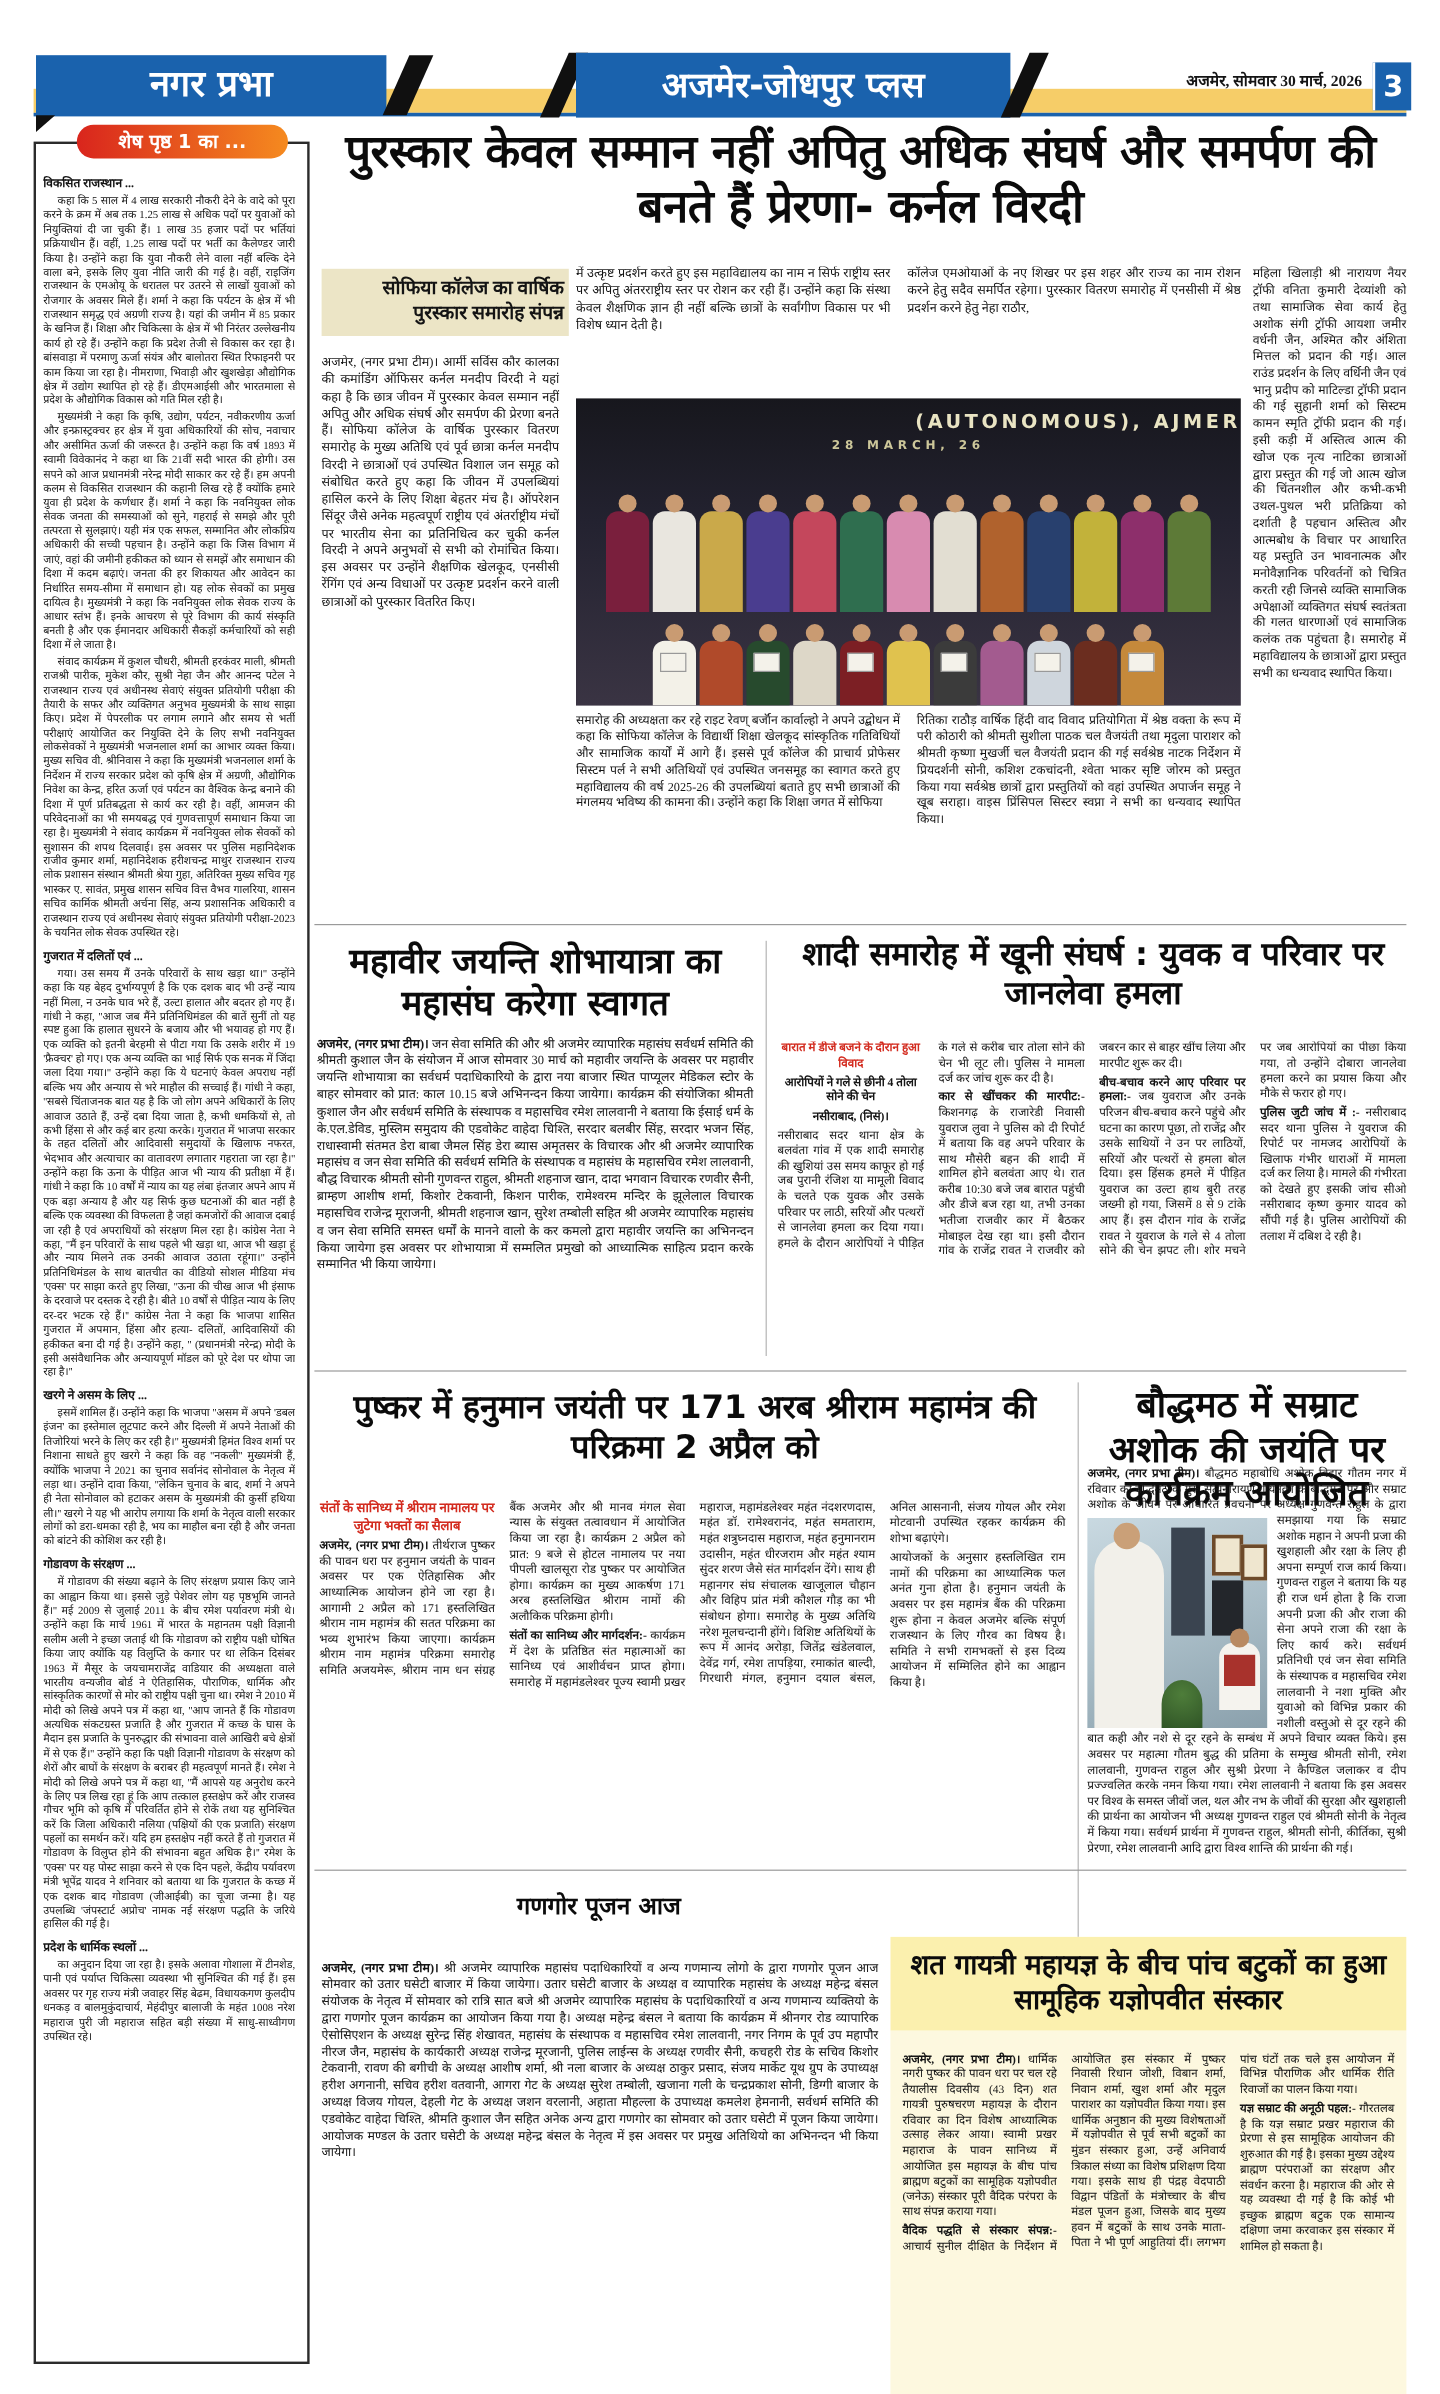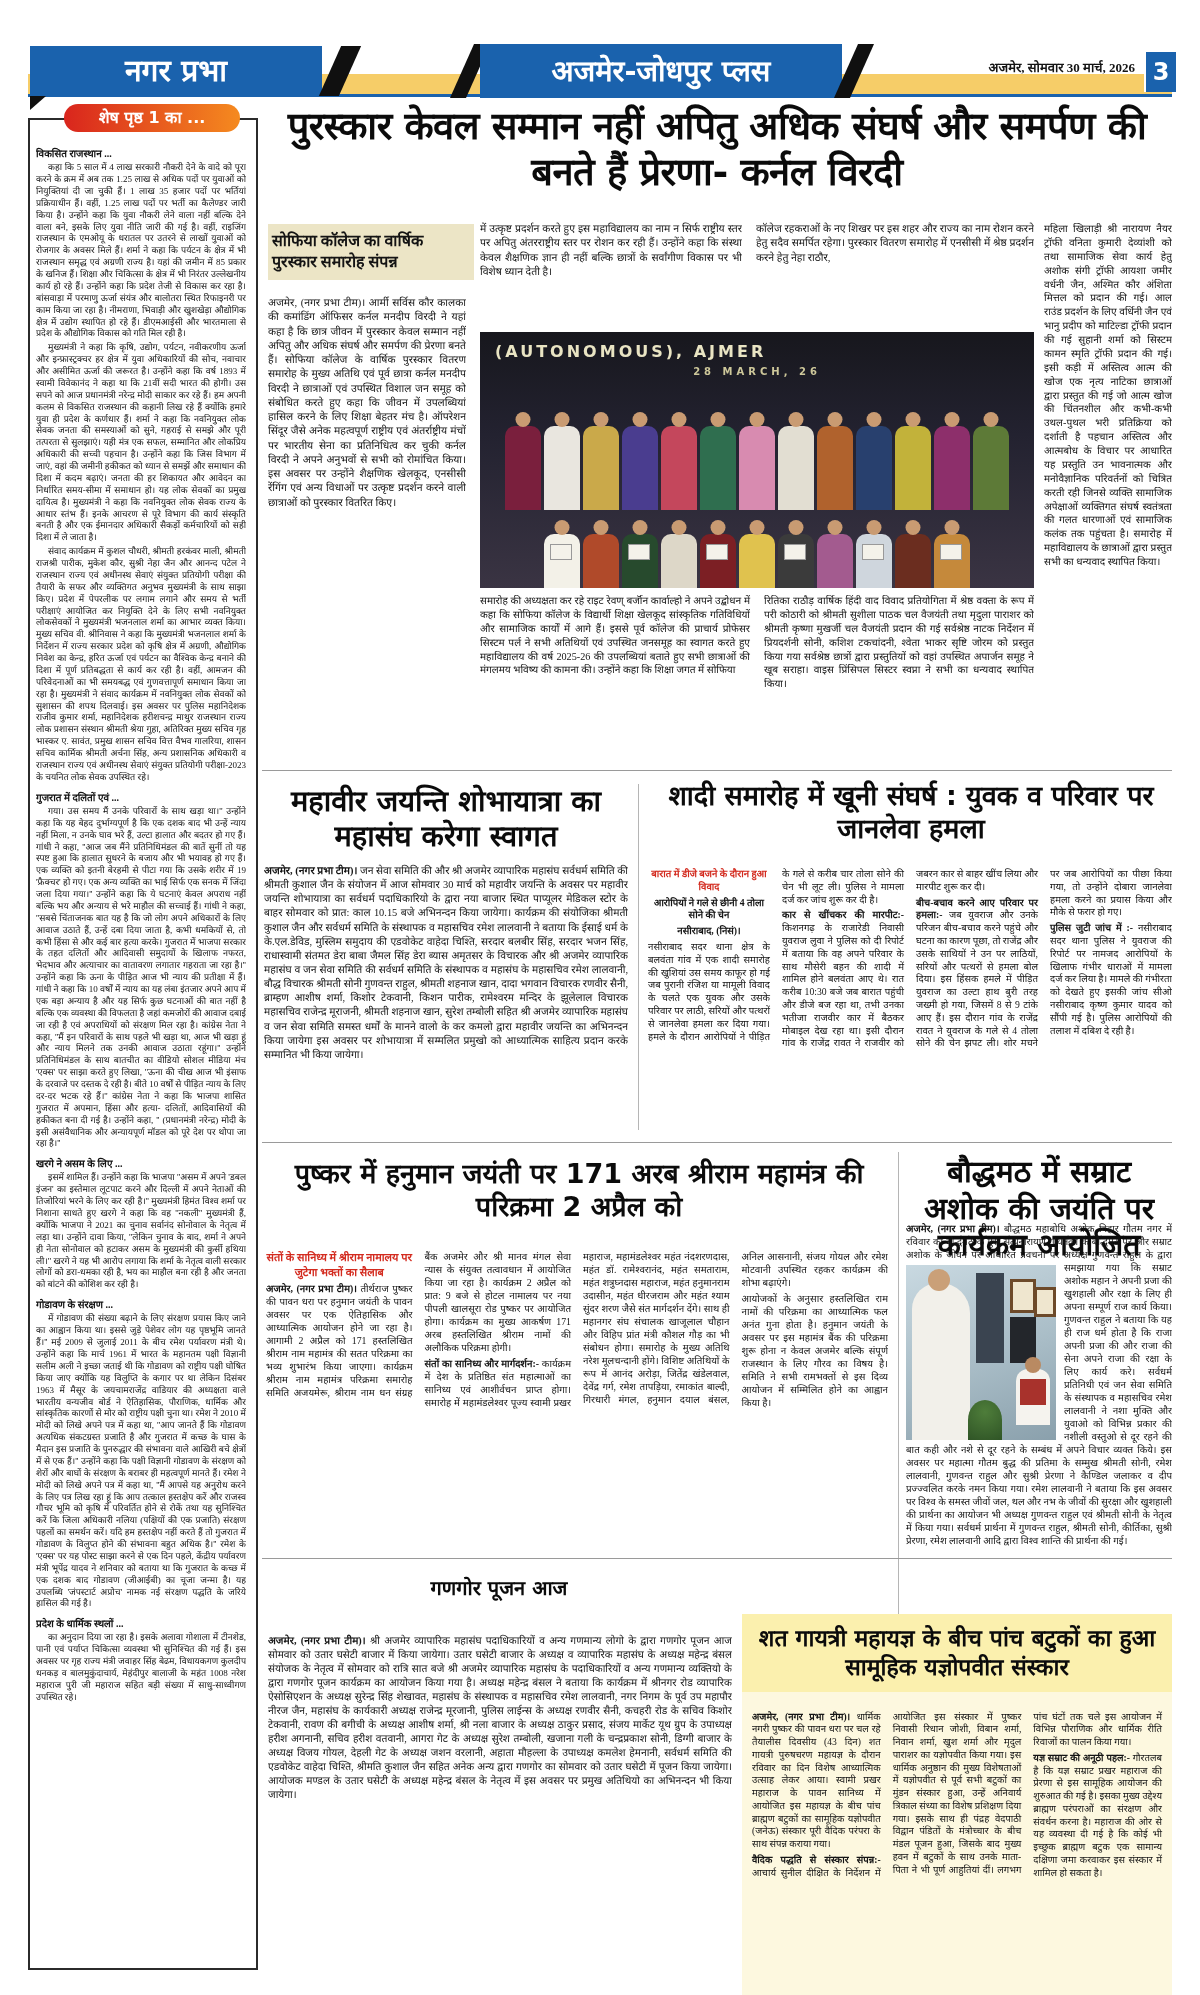--- a/index.html
+++ b/index.html
@@ -31,32 +31,32 @@
   .cont-body h4{margin:7px 0 2px;font-size:10px;}
   .cont-body p{margin:0 0 2px;text-indent:12px;}
 
   
   .hl{font-family:"DejaVu Sans","Liberation Sans",sans-serif;font-weight:bold;color:#0b0b0b;text-align:center;}
   .hl-main{left:262px;top:104px;width:910px;font-size:38px;line-height:1.2;letter-spacing:-0.5px;}
   .hl-2{font-size:29px;line-height:1.2;}
   .hl-3{font-size:27px;line-height:1.22;}
   .hl-4{font-size:30px;line-height:1.22;}
 
-  .kicker{left:268px;top:224px;width:198px;background:#ece5c6;text-align:left;
+  .kicker{left:268px;top:224px;width:198px;background:#ece5c6;text-align:right;
           font-weight:bold;font-size:16px;line-height:1.3;padding:7px 4px;}
   .bodytxt{font-size:10.5px;line-height:1.36;}
   .dl{font-weight:bold;}
   .redsub{color:#d32b1f;font-weight:bold;}
   .leadin{font-weight:bold;}
   .rule-h{background:#9a9a9a;height:1px;}
   .rule-v{background:#b5b5b5;width:1px;}
 
   
   .photo{left:480px;top:332px;width:554px;height:256px;background:linear-gradient(180deg,#17171d 0%,#232230 40%,#3a3443 100%);overflow:hidden;}
-  .photo-banner{position:absolute;left:0;right:0;top:10px;text-align:left;color:#e9e4c3;
+  .photo-banner{position:absolute;left:0;right:0;top:10px;text-align:right;color:#e9e4c3;
                 font-size:16px;letter-spacing:3px;font-weight:bold;padding-left:15px;}
   .photo-banner2{position:absolute;left:0;right:0;top:34px;text-align:center;color:#cdc79a;
                  font-size:10px;letter-spacing:4px;font-weight:bold;}
   .crowd{position:absolute;left:0;right:0;display:flex;justify-content:center;align-items:flex-end;gap:3px;}
   .crowd.back{bottom:78px;}
   .crowd.front{bottom:0;}
   .person{width:36px;border-radius:10px 10px 0 0;position:relative;}
   .person::before{content:"";position:absolute;top:-14px;left:50%;transform:translateX(-50%);
                   width:15px;height:15px;border-radius:50%;background:#c99b72;}
   .crowd.back .person{height:84px;}
@@ -145,21 +145,21 @@
     <h4>प्रदेश के धार्मिक स्थलों ...</h4>
     <p>का अनुदान दिया जा रहा है। इसके अलावा गोशाला में टीनशेड, पानी एवं पर्याप्त चिकित्सा व्यवस्था भी सुनिश्चित की गई हैं। इस अवसर पर गृह राज्य मंत्री जवाहर सिंह बेढम, विधायकगण कुलदीप धनकड़ व बालमुकुंदाचार्य, मेहंदीपुर बालाजी के महंत 1008 नरेश महाराज पुरी जी महाराज सहित बड़ी संख्या में साधु-साध्वीगण उपस्थित रहे।</p>
   </div>
 
   <div class="abs hl hl-main">पुरस्कार केवल सम्मान नहीं अपितु अधिक संघर्ष और समर्पण की बनते हैं प्रेरणा- कर्नल विरदी</div>
 
   <div class="abs kicker">सोफिया कॉलेज का वार्षिक पुरस्कार समारोह संपन्न</div>
   <div class="abs bodytxt just clip" style="left:268px;top:296px;width:198px;height:466px;">अजमेर, (नगर प्रभा टीम)। आर्मी सर्विस कौर कालका की कमांडिंग ऑफिसर कर्नल मनदीप विरदी ने यहां कहा है कि छात्र जीवन में पुरस्कार केवल सम्मान नहीं अपितु और अधिक संघर्ष और समर्पण की प्रेरणा बनते हैं। सोफिया कॉलेज के वार्षिक पुरस्कार वितरण समारोह के मुख्य अतिथि एवं पूर्व छात्रा कर्नल मनदीप विरदी ने छात्राओं एवं उपस्थित विशाल जन समूह को संबोधित करते हुए कहा कि जीवन में उपलब्धियां हासिल करने के लिए शिक्षा बेहतर मंच है। ऑपरेशन सिंदूर जैसे अनेक महत्वपूर्ण राष्ट्रीय एवं अंतर्राष्ट्रीय मंचों पर भारतीय सेना का प्रतिनिधित्व कर चुकी कर्नल विरदी ने अपने अनुभवों से सभी को रोमांचित किया। इस अवसर पर उन्होंने शैक्षणिक खेलकूद, एनसीसी रेंगिंग एवं अन्य विधाओं पर उत्कृष्ट प्रदर्शन करने वाली छात्राओं को पुरस्कार वितरित किए।</div>
 
   <div class="abs bodytxt just clip" style="left:480px;top:222px;width:262px;height:104px;">में उत्कृष्ट प्रदर्शन करते हुए इस महाविद्यालय का नाम न सिर्फ राष्ट्रीय स्तर पर अपितु अंतरराष्ट्रीय स्तर पर रोशन कर रही हैं। उन्होंने कहा कि संस्था केवल शैक्षणिक ज्ञान ही नहीं बल्कि छात्रों के सर्वांगीण विकास पर भी विशेष ध्यान देती है।</div>
-  <div class="abs bodytxt just clip" style="left:756px;top:222px;width:278px;height:104px;">कॉलेज रहकराओं के नए शिखर पर इस शहर और राज्य का नाम रोशन करने हेतु सदैव समर्पित रहेगा। पुरस्कार वितरण समारोह में एनसीसी में श्रेष्ठ प्रदर्शन करने हेतु नेहा राठौर,</div>
+  <div class="abs bodytxt just clip" style="left:756px;top:222px;width:278px;height:104px;">कॉलेज एमओयाओं के नए शिखर पर इस शहर और राज्य का नाम रोशन करने हेतु सदैव समर्पित रहेगा। पुरस्कार वितरण समारोह में एनसीसी में श्रेष्ठ प्रदर्शन करने हेतु नेहा राठौर,</div>
 
   <div class="abs photo">
     <div class="photo-banner sans">(AUTONOMOUS), AJMER</div>
     <div class="photo-banner2 sans">28 MARCH, 26</div>
     <div class="crowd back">
       <div class="person"></div>
         <div class="person"></div>
         <div class="person"></div>
         <div class="person"></div>
         <div class="person"></div>

